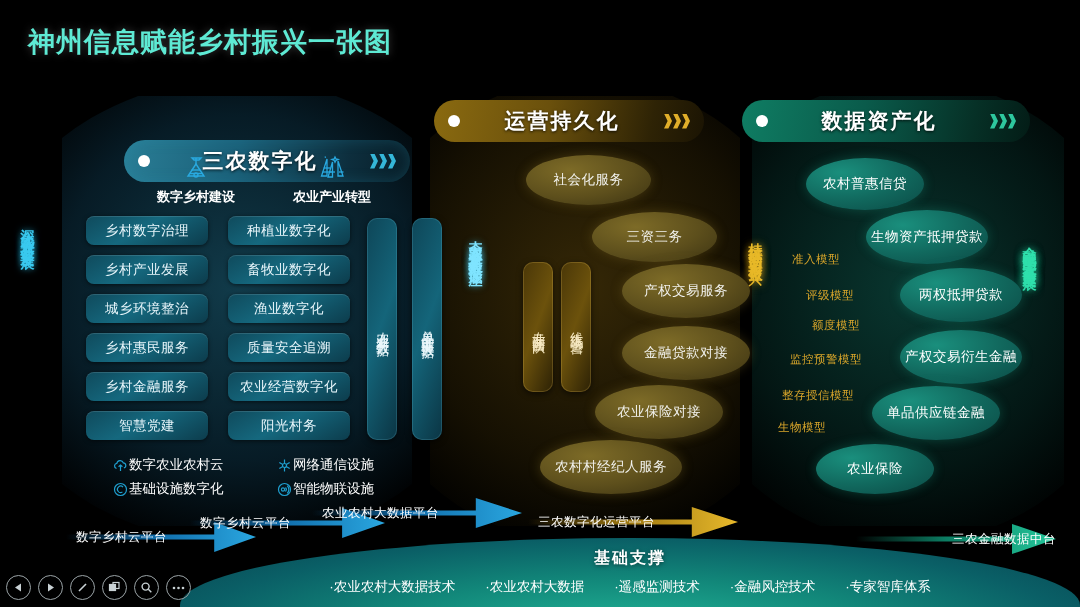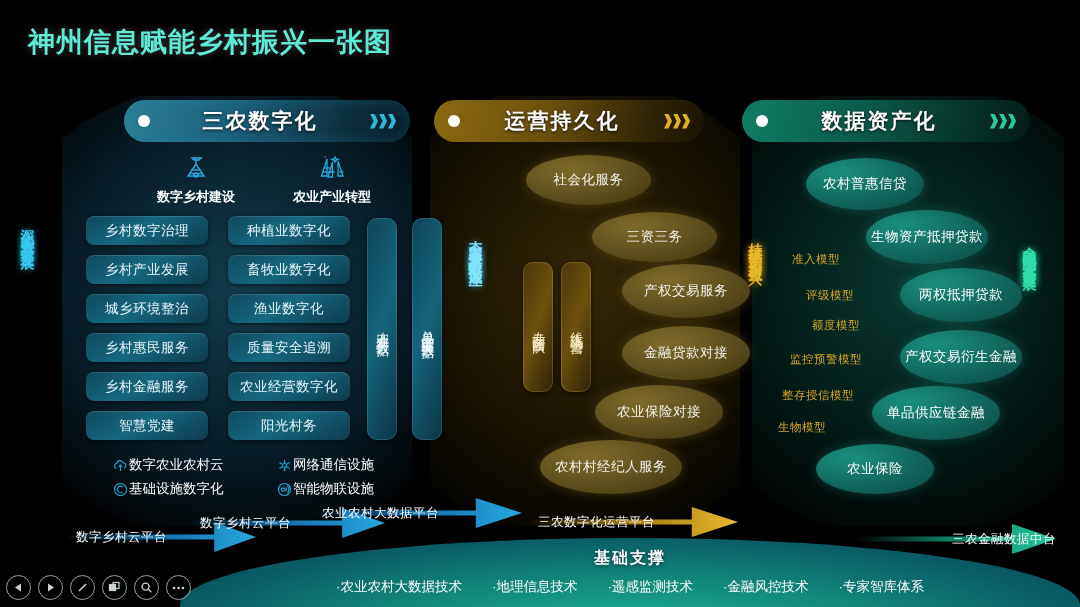--- a/index.html
+++ b/index.html
@@ -54,20 +54,21 @@
     letter-spacing:2px; text-shadow:0 1px 3px rgba(0,0,0,.8);
   }
   .pill .chev{ display:flex; gap:1px; flex:0 0 auto; }
   .pill .chev i{
     display:block; width:8px; height:15px;
     clip-path:polygon(0 0, 55% 0, 100% 50%, 55% 100%, 0 100%, 45% 50%);
   }
   .pill1{ left:124px; width:286px;
     background:linear-gradient(100deg,#2a7e96 0%, #1a5f78 40%, #0d2e3d 78%, #081d27 100%);
     box-shadow:0 0 14px rgba(40,150,180,.25) inset;
+    margin-top:40px;
   }
   .pill1 .chev i{ background:#35b6d8; }
   .pill2{ left:434px; width:270px;
     background:linear-gradient(100deg,#8a6a10 0%, #6a500c 42%, #2e2305 80%, #1b1403 100%);
   }
   .pill2 .chev i{ background:#e0ae2a; }
   .pill3{ left:742px; width:288px;
     background:linear-gradient(100deg,#0f7d63 0%, #0a5b4b 42%, #063026 80%, #031c16 100%);
   }
   .pill3 .chev i{ background:#2ec79e; }
@@ -371,21 +372,21 @@
   </div>
   <div class="ribbon rb-teal" style="left:856px; top:524px; width:200px;justify-content:flex-end;">
     <div class="shape"></div>
       <span>三农金融数据中台</span>
   </div>
 
   <div class="base">
     <div class="base-title">基础支撑</div>
     <div class="base-items">
       <span>·农业农村大数据技术</span>
-      <span>·地理信息技术</span>
+      <span>·农业农村大数据</span>
       <span>·遥感监测技术</span>
       <span>·金融风控技术</span>
       <span>·专家智库体系</span>
     </div>
   </div>
 
   <div class="toolbar">
     <div class="tbtn">
       <svg width="11" height="11" viewBox="0 0 11 11">
           <polygon points="8,1.5 8,9.5 2,5.5" fill="#c9d2d5"></polygon>

